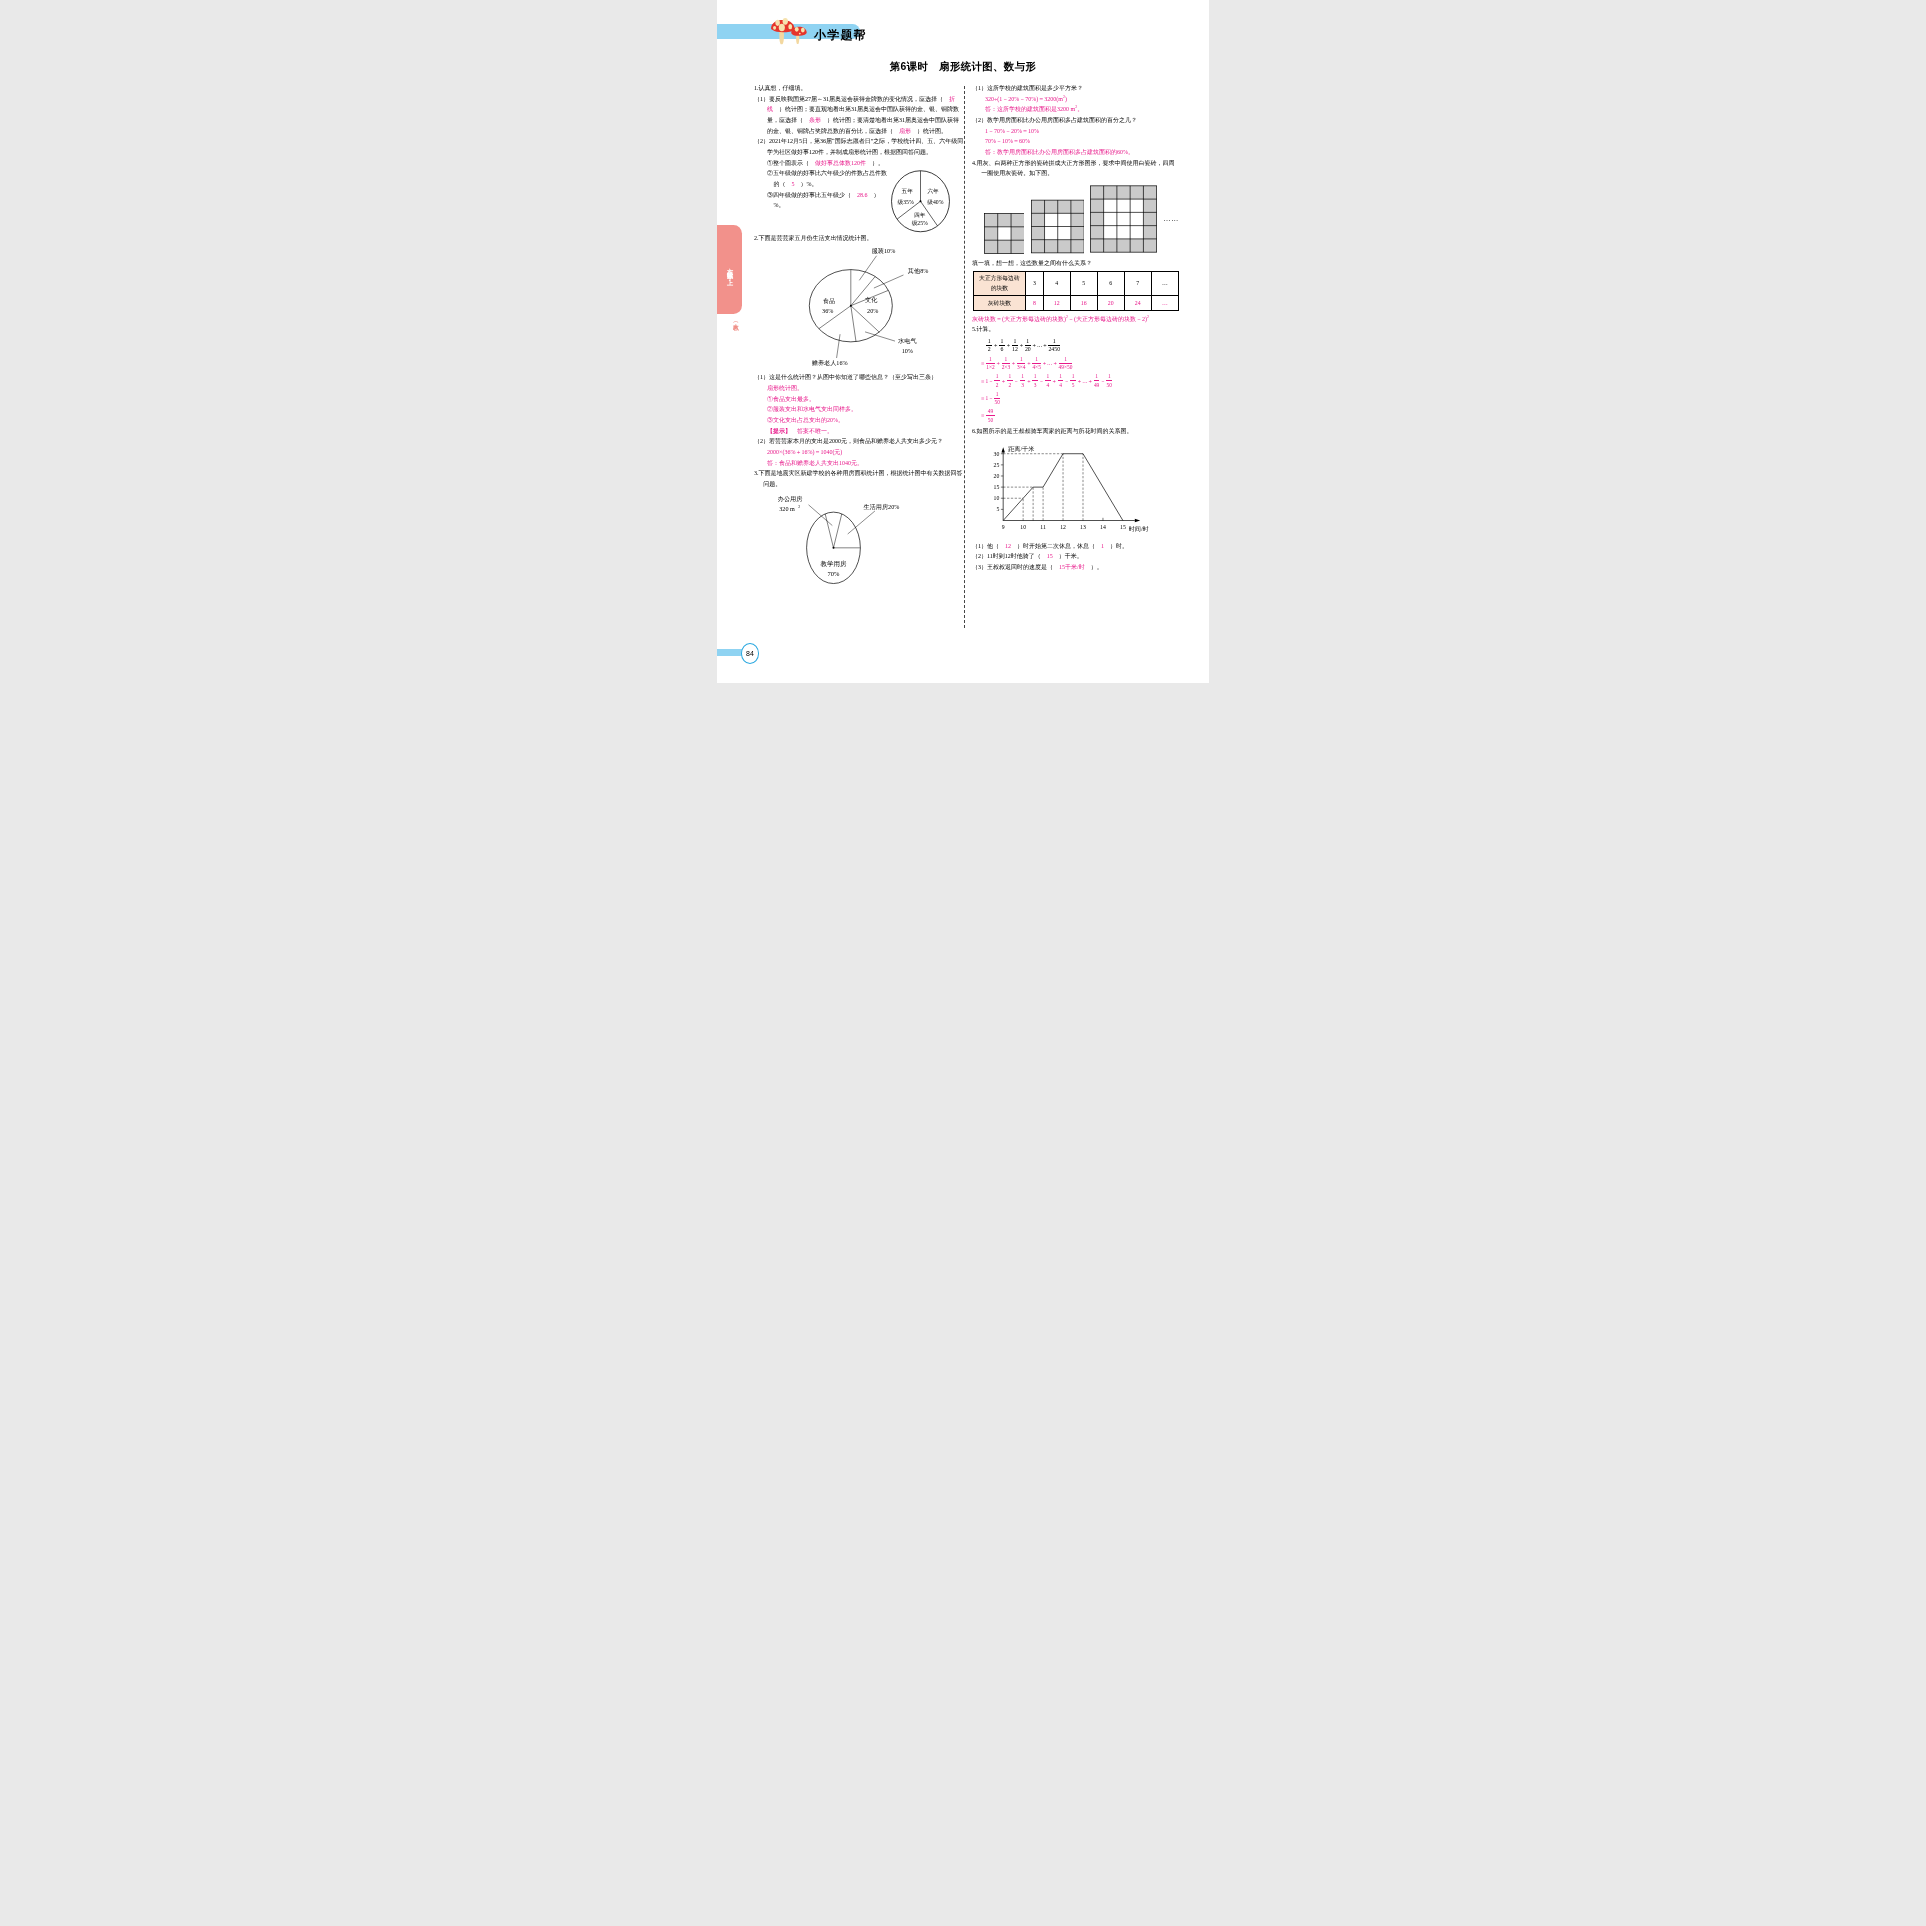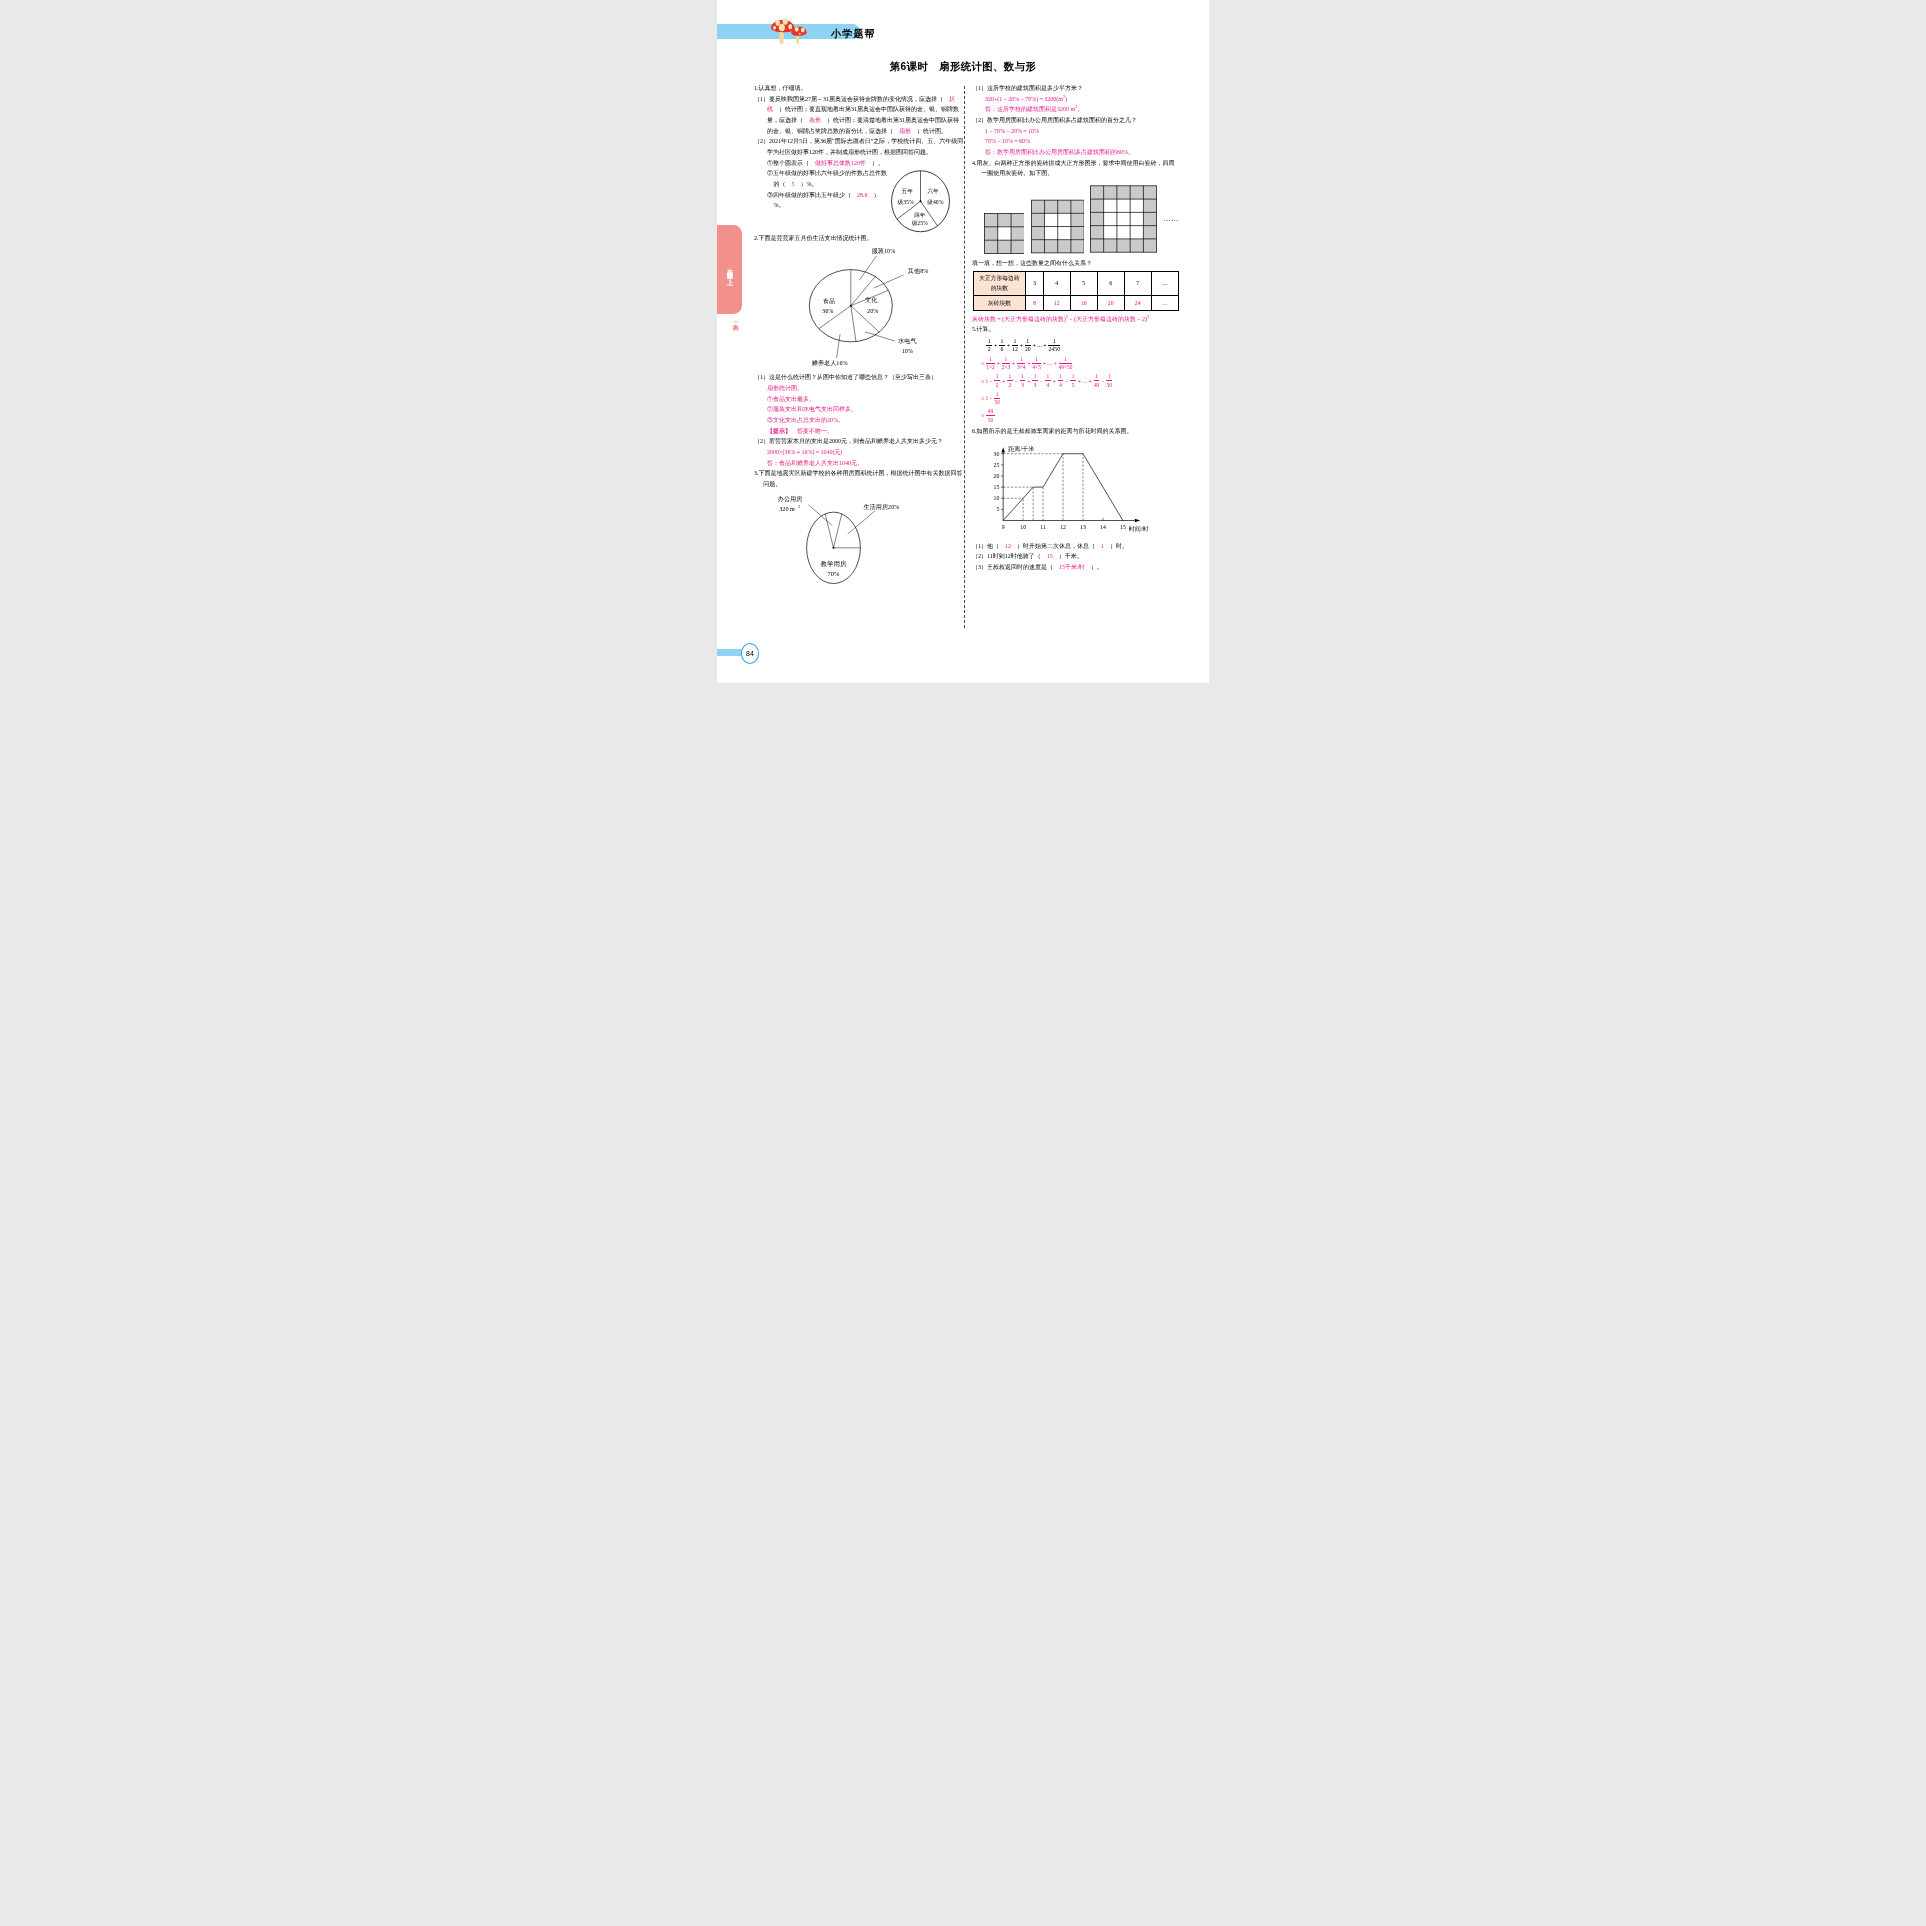--- a/index.html
+++ b/index.html
@@ -2,22 +2,22 @@
 <html style="font-size:6.2px"><head>
 <meta charset="utf-8">
 <style>
   html,body{margin:0;padding:0;background:#e9e9e9;}
   .page{position:relative;width:492px;height:683px;margin:0 auto;background:#ffffff;
         font-family:"Liberation Serif",serif;color:#000;overflow:hidden;}
   
   .banner{position:absolute;left:0;top:24px;width:143px;height:14.6px;background:#8fd3f2;
           border-radius:0 7.3px 7.3px 0;}
   .logo-art{position:absolute;left:53px;top:15.4px;}
-  .brand{position:absolute;left:114px;top:27px;font-family:"Liberation Sans",sans-serif;
-         font-weight:bold;font-size:10px;letter-spacing:1.2px;}
+  .brand{position:absolute;left:97px;top:27px;font-family:"Liberation Sans",sans-serif;
+         font-weight:bold;font-size:12px;letter-spacing:1.2px;}
   .title{position:absolute;left:0;top:60px;width:100%;text-align:center;
          font-family:"Liberation Sans",sans-serif;font-weight:bold;font-size:10.4px;letter-spacing:0.4px;}
   
   .side-tab{position:absolute;left:0;top:225px;width:25px;height:89px;background:#f2918b;
             border-radius:0 8.5px 8.5px 0;display:flex;align-items:center;justify-content:center;}
   .side-tab span{writing-mode:vertical-rl;color:#fff;font-weight:bold;font-size:6.2px;
                  font-family:"Liberation Sans",sans-serif;letter-spacing:1.5px;}
   .edition{position:absolute;left:14px;top:319px;writing-mode:vertical-rl;color:#ef8d85;
            font-weight:bold;font-size:5.8px;font-family:"Liberation Sans",sans-serif;letter-spacing:0.8px;}
   

